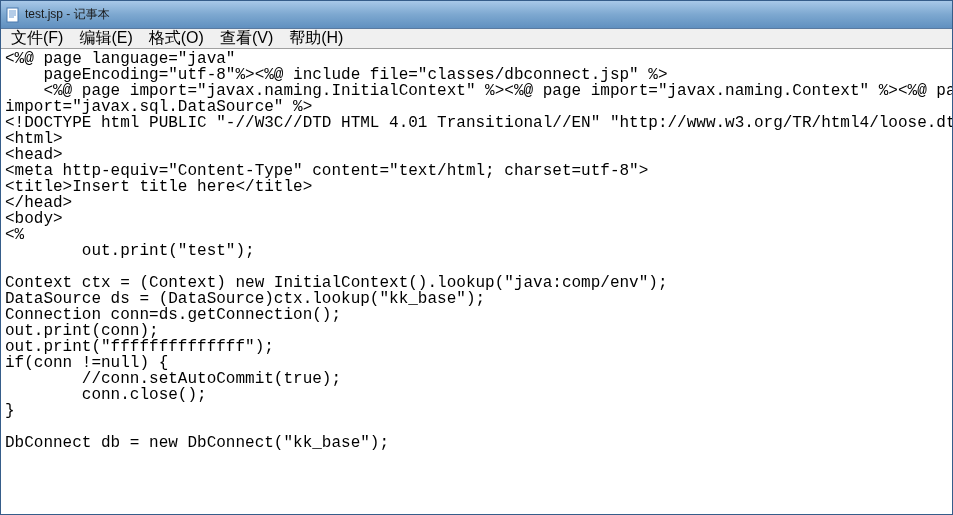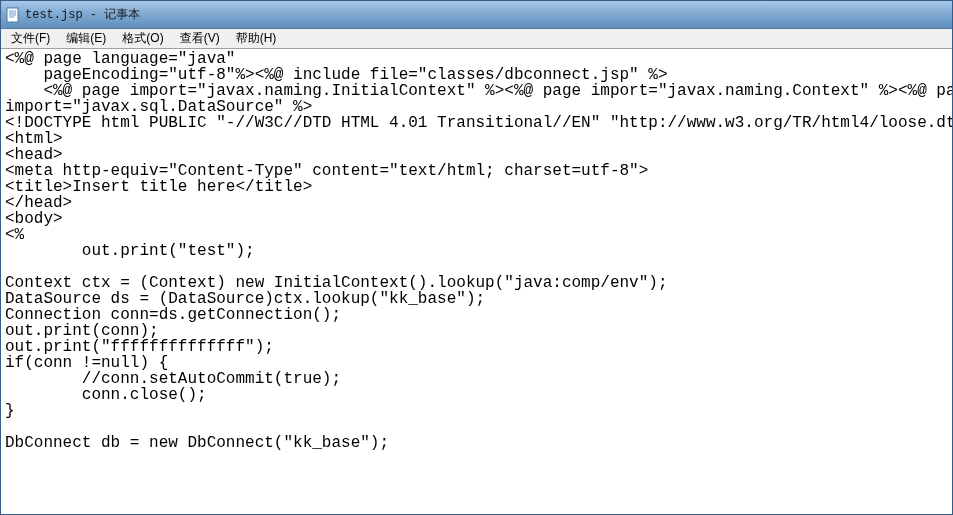--- a/index.html
+++ b/index.html
@@ -30,35 +30,35 @@
       margin-right: 4px;
       display: inline-block;
     }
     .titlebar-icon svg {
       width: 16px;
       height: 16px;
     }
     .titlebar-text {
       color: #1a1a1a;
       font-size: 12px;
-      font-family: Liberation Mono, monospace;
+      font-family: Liberation Sans, sans-serif;
     }
     .menubar {
       height: 20px;
       background: #f0f0f0;
       border-bottom: 1px solid #a0a0a0;
       display: flex;
       align-items: center;
       padding: 0 2px;
       font-family: "SimSun", sans-serif;
     }
     .menu-item {
       padding: 2px 8px;
       cursor: pointer;
-      font-size: 12px;
+      font-size: 16px;
       color: #000;
     }
     .editor {
       background: #fff;
       padding: 2px 4px;
       font-family: "SimSun", "Courier New", monospace;
       font-size: 16px;
       line-height: 16px;
       color: #000;
       white-space: pre;

